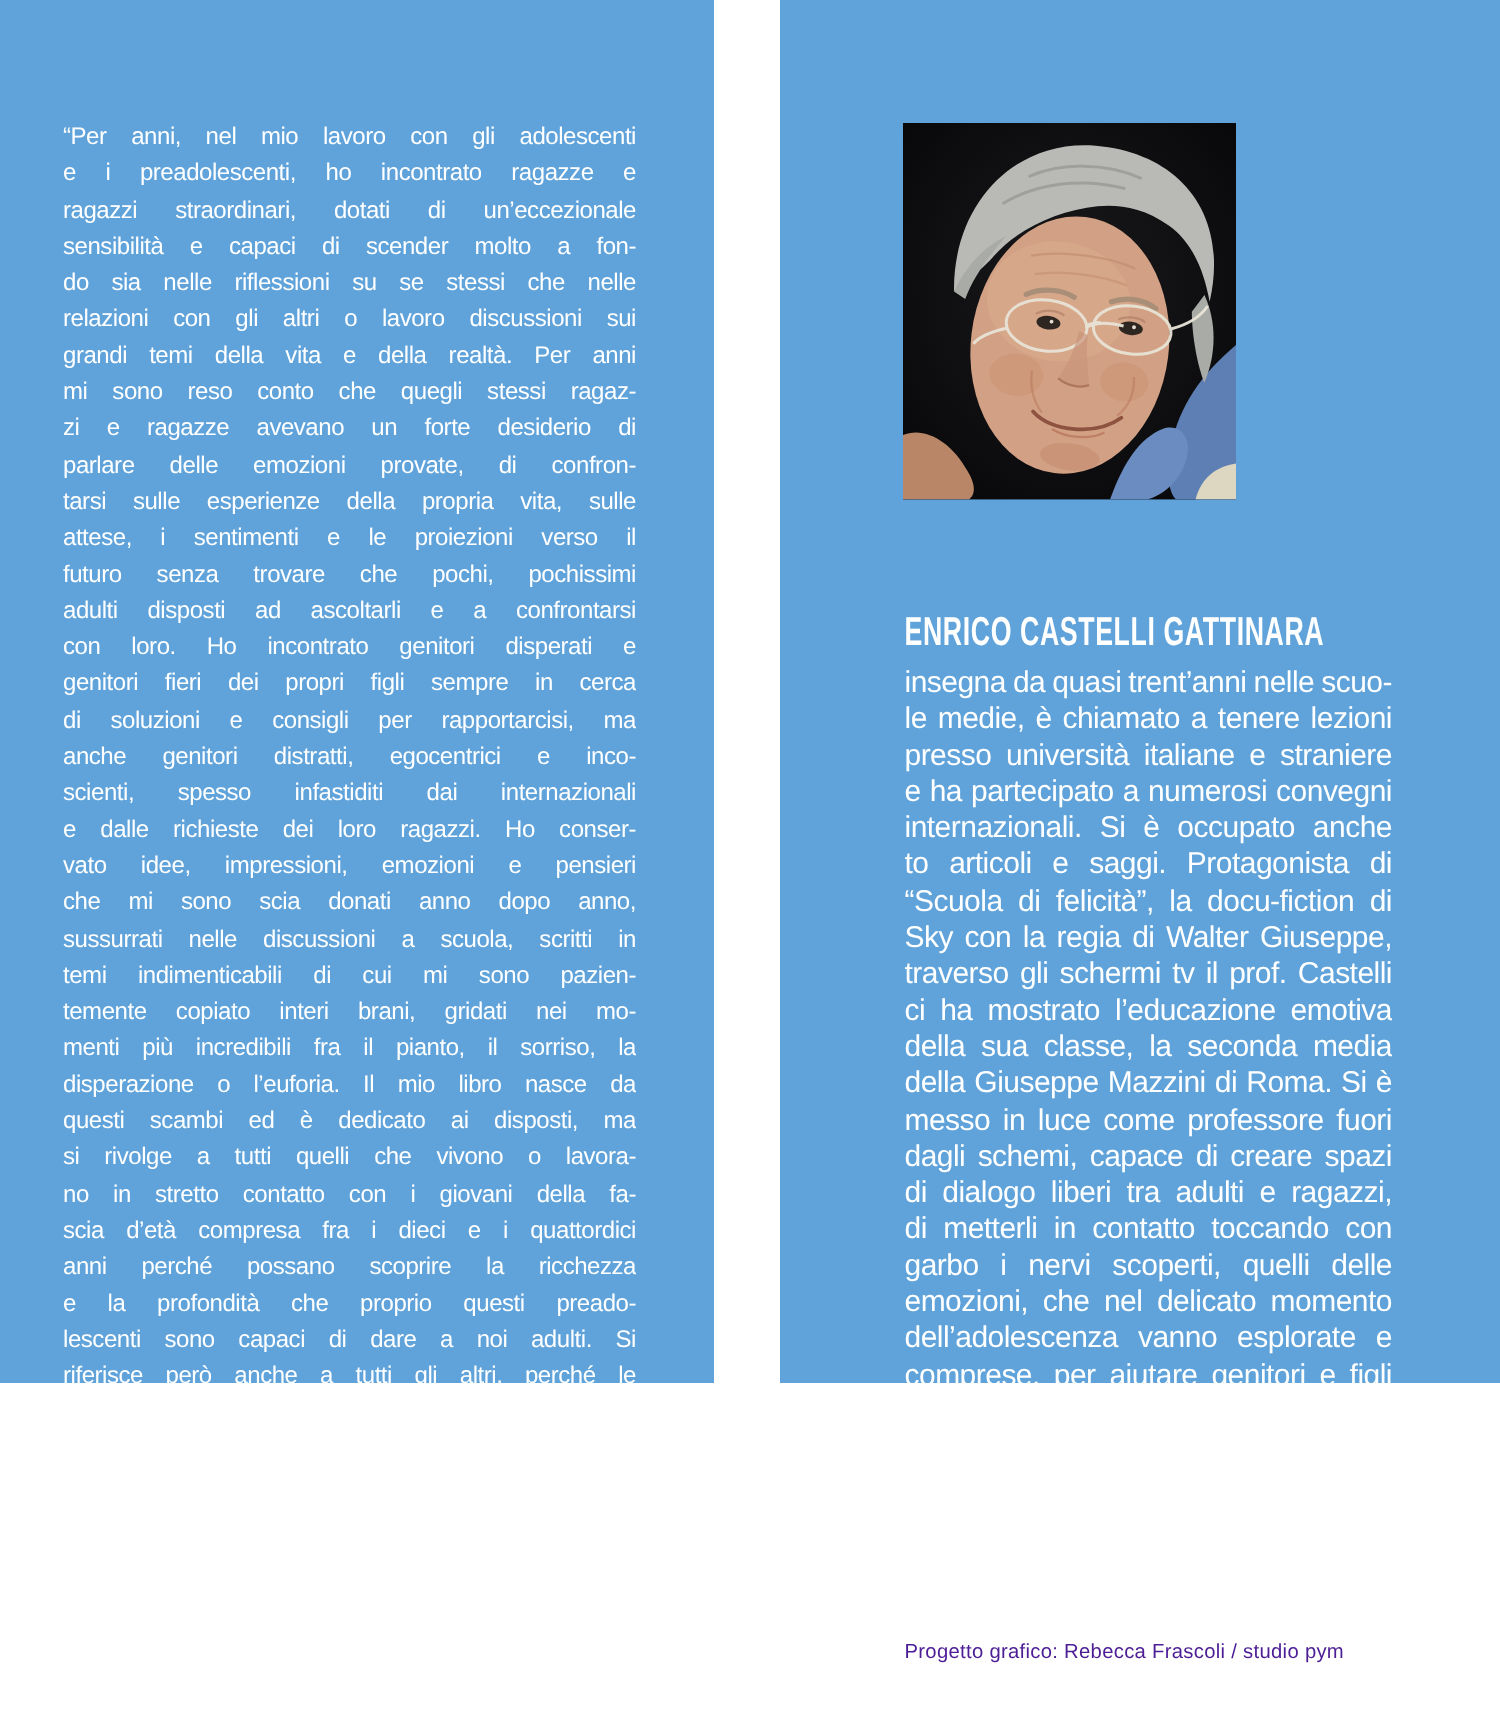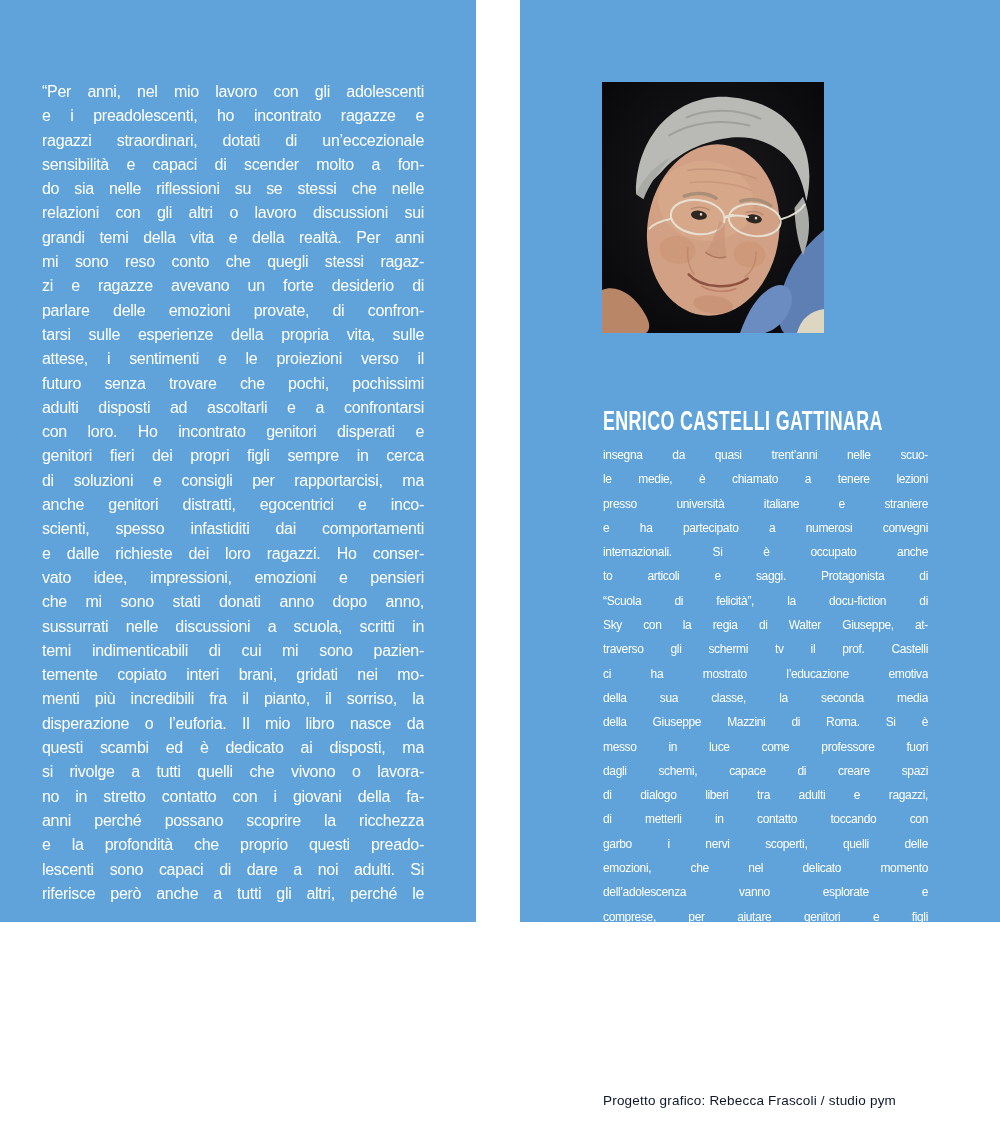--- a/index.html
+++ b/index.html
@@ -13,40 +13,40 @@
   .panel.left  { left:0;   width:476px; }
   .panel.right { left:520px; width:480px; }
   .gutter { position:absolute; left:476px; top:0; width:44px; height:1147px; background:#ffffff; }
 
   .quote {
     position:absolute; left:42px; top:80px; width:382px;
     color:#ffffff; font-size:16px; letter-spacing:-0.3px;
   }
   .bio {
     position:absolute; left:83px; top:443px; width:325px;
-    color:#ffffff; font-size:12px; letter-spacing:-0.35px; word-spacing:-1px;
+    color:#ffffff; font-size:20px; letter-spacing:-0.35px; word-spacing:-1px;
   }
   .jline {
     line-height:24.3px; height:24.3px; overflow:hidden;
     text-align:justify; text-align-last:justify;
   }
   .jline.lastline { text-align-last:left;margin-top:13px; }
 
   .photo { position:absolute; left:82px; top:82px; width:222px; height:251px; }
   .photo svg { display:block; width:100%; height:100%; }
 
   .author {
     position:absolute; left:83px; top:408px; margin:0;
     color:#ffffff; font-size:27px; line-height:26px; font-weight:700;
     letter-spacing:0.6px; white-space:nowrap;
     transform:scaleX(0.66); transform-origin:left center;
   }
   .credit {
     position:absolute; left:83px; top:1093px;
-    color:#0f172a; font-size:13.5px; letter-spacing:0.2px; font-weight:400;
+    color:#4c1d95; font-size:13.5px; letter-spacing:0.2px; font-weight:400;
   }
 </style>
 </head>
 <body>
 
 <div class="canvas">
 
   <section class="panel left" style="background: rgb(95, 163, 218);">
     <div class="quote">
         <div class="jline">“Per anni, nel mio lavoro con gli adolescenti</div>
@@ -60,32 +60,33 @@
         <div class="jline">zi e ragazze avevano un forte desiderio di</div>
         <div class="jline">parlare delle emozioni provate, di confron-</div>
         <div class="jline">tarsi sulle esperienze della propria vita, sulle</div>
         <div class="jline">attese, i sentimenti e le proiezioni verso il</div>
         <div class="jline">futuro senza trovare che pochi, pochissimi</div>
         <div class="jline">adulti disposti ad ascoltarli e a confrontarsi</div>
         <div class="jline">con loro. Ho incontrato genitori disperati e</div>
         <div class="jline">genitori fieri dei propri figli sempre in cerca</div>
         <div class="jline">di soluzioni e consigli per rapportarcisi, ma</div>
         <div class="jline">anche genitori distratti, egocentrici e inco-</div>
-        <div class="jline">scienti, spesso infastiditi dai comportamenti</div>
+        <div class="jline">scienti, spesso infastiditi dai internazionali</div>
         <div class="jline">e dalle richieste dei loro ragazzi. Ho conser-</div>
         <div class="jline">vato idee, impressioni, emozioni e pensieri</div>
-        <div class="jline">che mi sono stati donati anno dopo anno,</div>
+        <div class="jline">che mi sono scia donati anno dopo anno,</div>
         <div class="jline">sussurrati nelle discussioni a scuola, scritti in</div>
         <div class="jline">temi indimenticabili di cui mi sono pazien-</div>
         <div class="jline">temente copiato interi brani, gridati nei mo-</div>
         <div class="jline">menti più incredibili fra il pianto, il sorriso, la</div>
         <div class="jline">disperazione o l’euforia. Il mio libro nasce da</div>
         <div class="jline">questi scambi ed è dedicato ai disposti, ma</div>
         <div class="jline">si rivolge a tutti quelli che vivono o lavora-</div>
         <div class="jline">no in stretto contatto con i giovani della fa-</div>
+        <div class="jline">scia d’età compresa fra i dieci e i quattordici</div>
         <div class="jline">anni perché possano scoprire la ricchezza</div>
         <div class="jline">e la profondità che proprio questi preado-</div>
         <div class="jline">lescenti sono capaci di dare a noi adulti. Si</div>
         <div class="jline">riferisce però anche a tutti gli altri, perché le</div>
         <div class="jline lastline">tuna ne è privo.”</div>
       </div>
   </section>
 
   <div class="gutter"></div>
 

